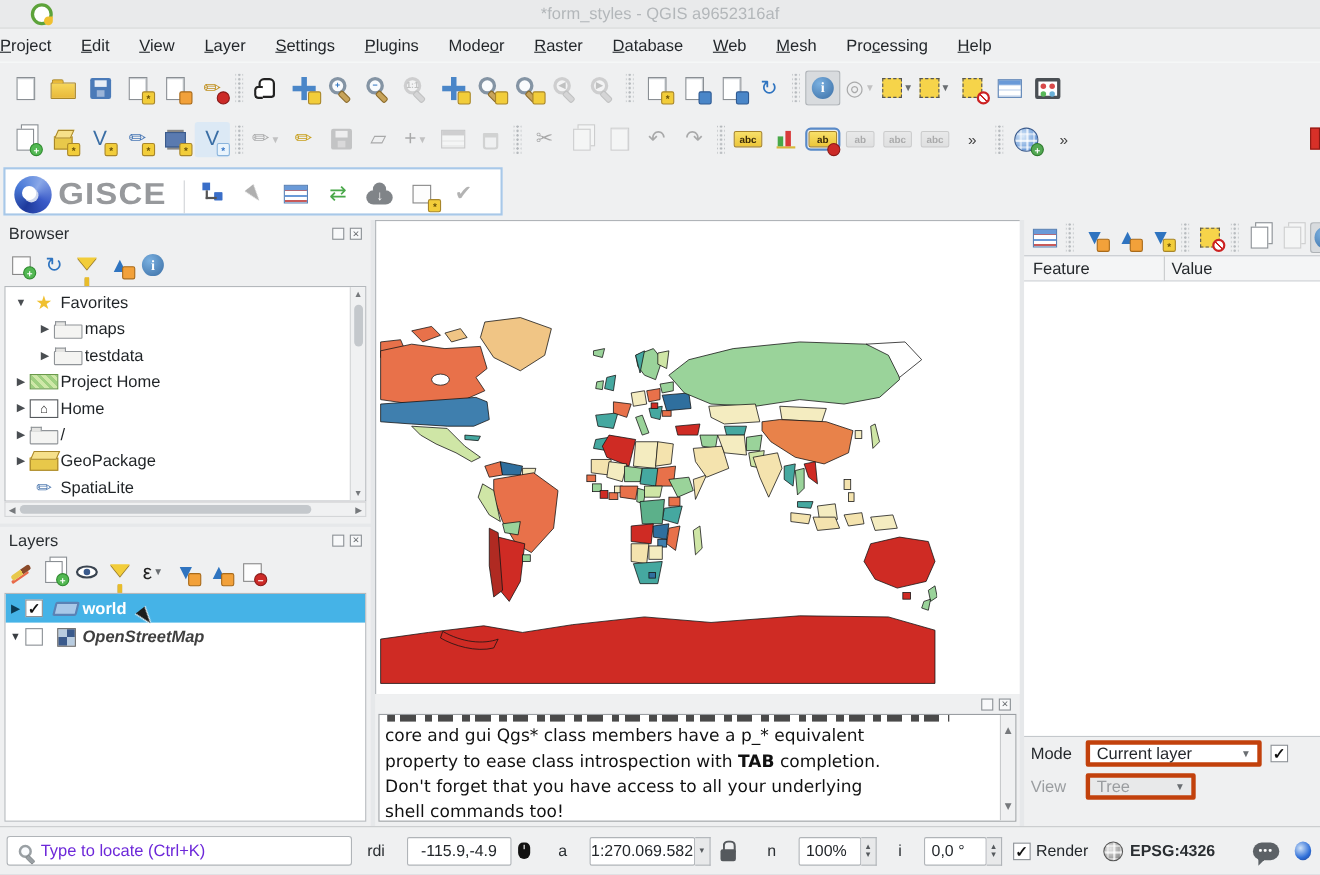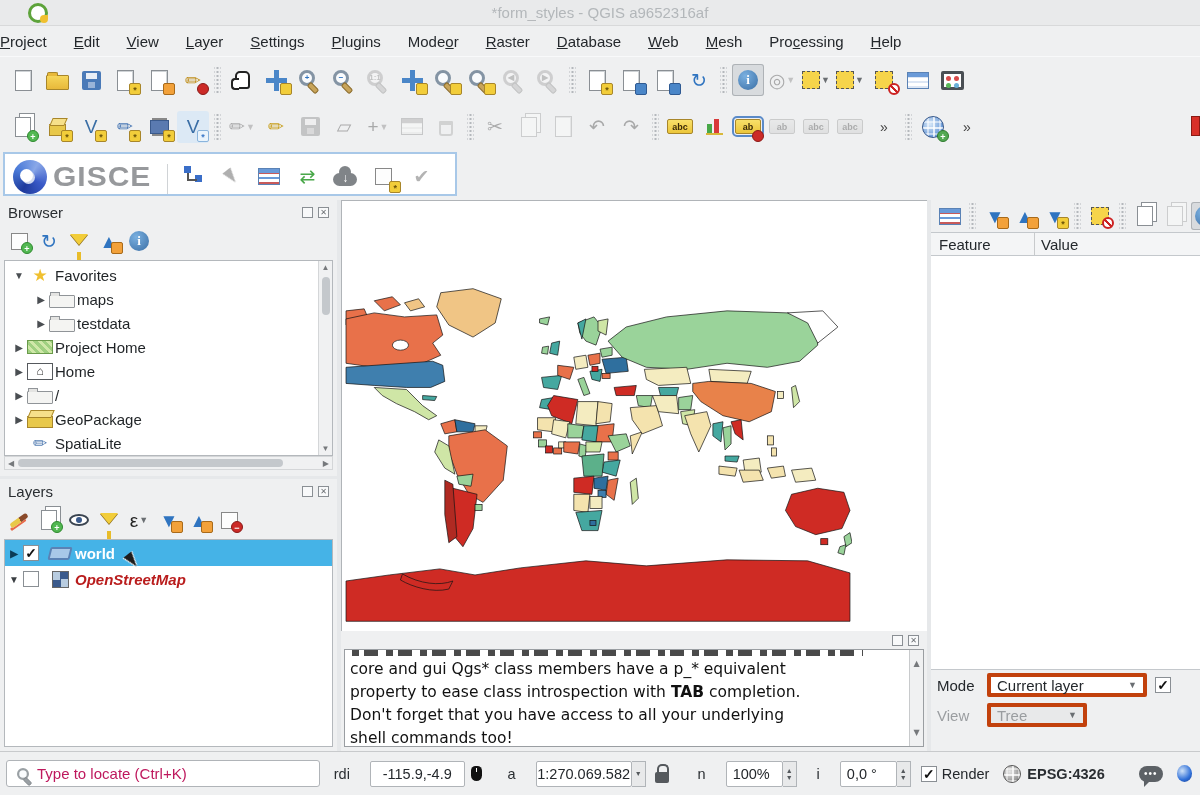--- a/index.html
+++ b/index.html
@@ -124,46 +124,46 @@
   .hscroll{height:14px;background:#f0f1f2;border:1px solid #d4d6d8;display:flex;align-items:center;justify-content:space-between;font-size:8px;color:#76797c;padding:0 3px;}
   .hthumb{height:8px;background:#c4c8cc;border-radius:4px;flex:1;margin:0 40px 0 4px;}
 
   
   .lrow{height:26px;display:flex;align-items:center;font-size:15px;position:relative;}
   .lrow.sel{background:#45b3e7;color:#fff;font-weight:bold;}
   .lrow .exp{width:18px;text-align:center;font-size:10px;color:#3a3e42;}
   .lrow.sel .exp{color:#0b3b55;}
   .cb{width:16px;height:16px;background:#fff;border:1px solid #8a8f94;margin-right:6px;display:flex;align-items:center;justify-content:center;font-weight:bold;font-size:14px;color:#111;flex:none;}
   .lrow .licon{width:30px;display:flex;justify-content:center;flex:none;}
-  .osm-label{color:#b91c1c;font-weight:bold;font-style:italic;}
+  .osm-label{color:#404040;font-weight:bold;font-style:italic;}
 
   
   #map-canvas{position:absolute;left:341px;top:0;width:586px;height:431px;background:#fff;border-left:1px solid #b0b4b8;border-top:1px solid #b0b4b8;overflow:hidden;}
   #console-panel{position:absolute;left:341px;top:431px;width:586px;height:120px;background:#eff0f1;}
   #console-strip{height:18px;display:flex;align-items:center;justify-content:flex-end;padding-right:8px;gap:5px;}
   #console-box{position:absolute;left:3px;top:18px;right:3px;bottom:4px;background:#fff;border:1px solid #9a9ea2;font-family:"DejaVu Sans",sans-serif;font-size:15.5px;line-height:23px;color:#111;padding:0 18px 0 5px;overflow:hidden;}
   .clipline{height:6px;overflow:hidden;background:repeating-linear-gradient(90deg,#2a2a2a 0 7px,transparent 7px 12px,#2a2a2a 12px 26px,transparent 26px 34px);width:92%;margin:0 0 2px 2px;opacity:.85;}
   #console-box .vscroll{border-left:1px solid #c8cacc;}
 
   
   #identify-panel{left:931px;top:0;width:269px;height:551px;}
   #id-colhead{display:flex;height:24px;border-top:1px solid #c4c8cc;border-bottom:1px solid #c4c8cc;background:#f4f5f6;font-size:15px;align-items:center;}
-  #id-colhead .col1{width:104px;padding-left:8px;border-right:1px solid #c8cacc;height:100%;display:flex;align-items:center;}
+  #id-colhead .col1{width:128px;padding-left:8px;border-right:1px solid #c8cacc;height:100%;display:flex;align-items:center;}
   #id-colhead .col2{padding-left:6px;}
   #id-body{background:#fff;border-bottom:1px solid #c4c8cc;height:414px;}
   .combo{background:#fff;border:4px solid #c2410c;border-radius:2px;height:24px;display:flex;align-items:center;padding:0 6px;font-size:15px;gap:6px;}
   .combo .caret{margin-left:auto;font-size:9px;color:#6a6e72;}
   .combo.disabled{background:#e8e9ea;color:#9a9da0;}
   .idrow{display:flex;align-items:center;gap:8px;padding:3px 6px;font-size:15px;}
   .idrow .rlabel{width:42px;}
   .idrow.dim .rlabel{color:#9a9da0;}
 
   
   #statusbar{position:absolute;left:0;top:751px;width:1200px;height:44px;background:#eff0f1;border-top:1px solid #c8cacc;display:flex;align-items:center;font-size:14.5px;}
-  #locate{width:348px;height:27px;margin-left:6px;background:#fff;border:1px solid #b0b4b8;border-radius:3px;display:flex;align-items:center;padding:0 8px;gap:6px;color:#be185d;font-size:15px;}
+  #locate{width:348px;height:27px;margin-left:6px;background:#fff;border:1px solid #b0b4b8;border-radius:3px;display:flex;align-items:center;padding:0 8px;gap:6px;color:#6d28d9;font-size:15px;}
   #locate .sh-mag{transform:scale(.75);border-color:#9aa0a4;margin:0;}
   #locate .sh-mag::after{background:#9aa0a4;border-color:#7a8084;}
   .sbox{background:#fff;border:1px solid #b0b4b8;border-radius:2px;height:26px;display:flex;align-items:center;justify-content:center;padding:0 6px;}
   .spin{display:flex;flex-direction:column;justify-content:center;font-size:7px;color:#55595d;line-height:7px;padding:0 3px;border:1px solid #b0b4b8;border-left:none;height:26px;background:#e8e9ea;}
   .slabel{color:#2a2e32;margin:0 20px;}
   #statusbar .cb{margin:0 5px 0 10px;}
   .sb-ico{margin:0 6px;display:flex;align-items:center;}
 
   
   #worldmap{position:absolute;left:2px;top:81px;}

